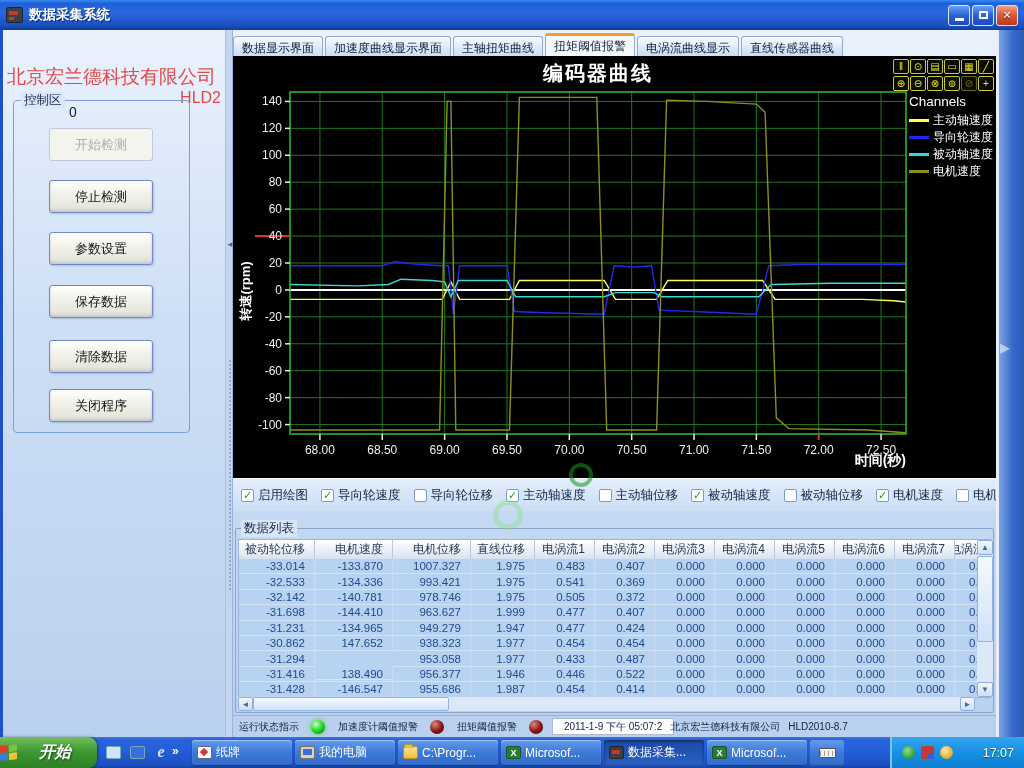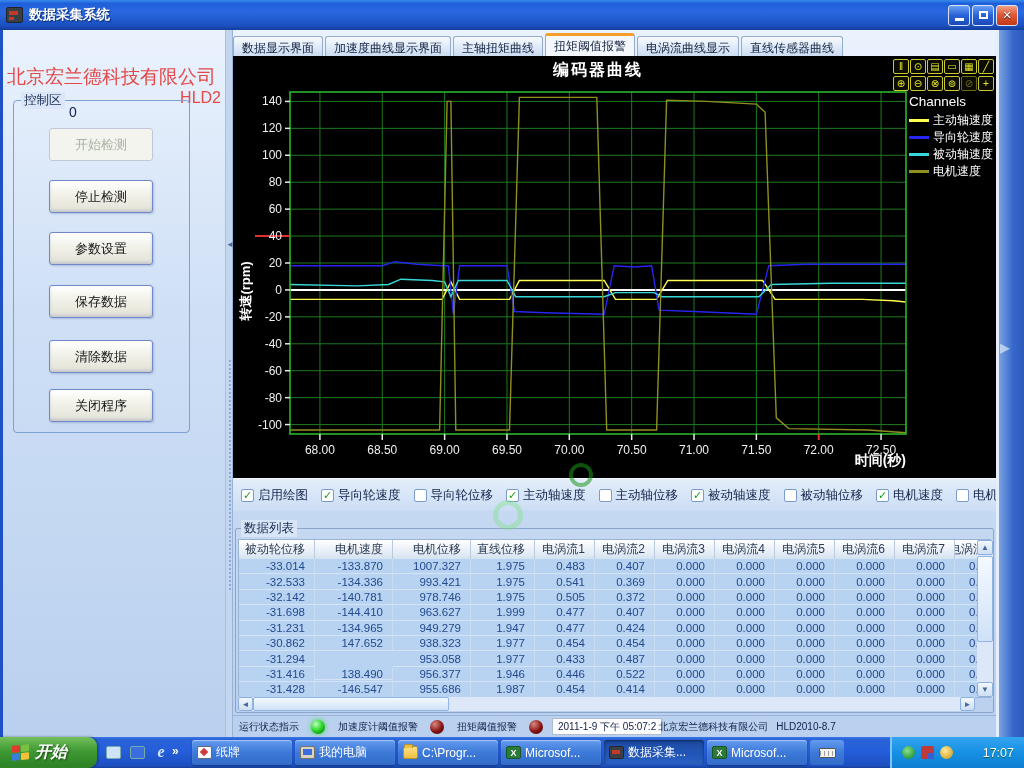--- a/index.html
+++ b/index.html
@@ -55,21 +55,21 @@
   
   .tabs { position:absolute; left:230px; top:3px; height:23px; display:flex; align-items:flex-end; }
   .tab { font-size:12px; padding:3px 8px 3px 8px; margin-right:2px; color:#10203e; white-space:nowrap;
     background:linear-gradient(180deg,#f8fbff,#dce8f8 60%,#ccdcf0); border:1px solid #93abd0; border-bottom:none;
     border-radius:3px 3px 0 0; height:20px; }
   .tab.active { background:#f4f7fc; border-top:3px solid #f49e2c; height:23px; padding-top:2px; font-weight:normal; }
 
   
   .chart-panel { position:absolute; left:230px; top:26px; width:763px; height:422px; background:#000; }
   .chart-title { position:absolute; left:57px; top:4px; width:616px; text-align:center; color:#fff;
-    font-size:16px; font-weight:bold; letter-spacing:2px; }
+    font-size:20px; font-weight:bold; letter-spacing:2px; }
   .chart-svg { position:absolute; left:0; top:0; }
   .ticklab { position:absolute; color:#f0f0f0; font-size:12px; }
   .ylab { text-align:right; width:32px; }
   .xlab { text-align:center; width:46px; }
   .axis-xlabel { position:absolute; left:57px; top:396px; width:616px; text-align:right; color:#fff; font-size:14px; font-weight:bold; }
   .axis-ylabel { position:absolute; left:-52px; top:226px; width:130px; text-align:center; color:#fff; font-size:13px; font-weight:bold;
     transform:rotate(-90deg); }
   .legend { position:absolute; left:676px; top:38px; width:86px; color:#fff; }
   .legend-title { font-size:13.5px; margin-bottom:3px; }
   .legend-item { display:flex; align-items:center; height:17px; font-size:12px; white-space:nowrap; }
@@ -110,28 +110,28 @@
   .vscroll .sbtn { width:16px; height:15px; }
   .sthumb { background:linear-gradient(180deg,#f4f9ff,#cfe2f8); border:1px solid #90b4e4; border-radius:2px; }
 
   
   .statusbar { position:absolute; left:230px; top:685px; width:763px; height:22px; border-top:1px solid #9ab2d8;
     display:flex; align-items:center; font-size:10px; color:#10204a; }
   .statusbar .seg { white-space:nowrap; }
   .led { width:14px; height:14px; border-radius:50%; flex:none; }
   .led.green { background:radial-gradient(circle at 35% 30%,#c6ffc6,#2edc2e 45%,#0b8a0b 85%); box-shadow:0 0 5px #35e035; }
   .led.red { background:radial-gradient(circle at 35% 30%,#d88a80,#8a1212 55%,#380404 95%); }
-  .dtime { background:#fdfdfd; border:1px solid #aebcd2; padding:0 5px; height:17px; display:flex; align-items:center; }
+  .dtime { background:#fdfdfd; border:1px solid #aebcd2; padding:0 11px; height:17px; display:flex; align-items:center; }
 
   
   .taskbar { position:absolute; left:0; top:737px; width:1024px; height:31px;
     background:linear-gradient(180deg,#3a76e8 0%,#2a63d8 8%,#245edb 45%,#1d4fc0 92%,#16409a 100%); }
   .startbtn { position:absolute; left:0; top:0; width:97px; height:31px; border-radius:0 9px 9px 0;
     background:linear-gradient(180deg,#74bf5c 0%,#3f9a33 45%,#2f8526 90%); box-shadow:1px 0 3px rgba(0,0,0,.4);
-    display:flex; align-items:center; padding-left:12px; gap:5px; }
+    display:flex; align-items:center; padding-left:0; gap:21px; }
   .startbtn .label { color:#fff; font-size:16px; font-weight:bold; font-style:italic; text-shadow:1px 1px 2px #1a4a14; }
   .flag { width:18px; height:16px; display:grid; grid-template-columns:8px 8px; grid-template-rows:7px 7px; gap:1px; transform:skewY(-6deg); }
   .flag i { border-radius:1px; }
   .flag .r{background:#e23a2a;} .flag .g{background:#7ac142;} .flag .b{background:#3a7edc;} .flag .y{background:#f5c03a;}
   .ql { position:absolute; top:5px; width:18px; height:20px; display:flex; align-items:center; justify-content:center; }
   .ql1 { left:104px; } .ql2 { left:128px; } .ql3 { left:152px; }
   .ql .pad { width:15px; height:13px; background:#cfe4fa; border:1px solid #7aa; border-radius:2px; }
   .ql2 .pad { background:#3a6ee0; }
   .ql3 span { color:#cfe4ff; font-size:16px; font-weight:bold; font-style:italic; font-family:"Liberation Serif","DejaVu Serif",serif; }
   .qlmore { position:absolute; left:172px; top:7px; color:#fff; font-size:12px; font-weight:bold; }

